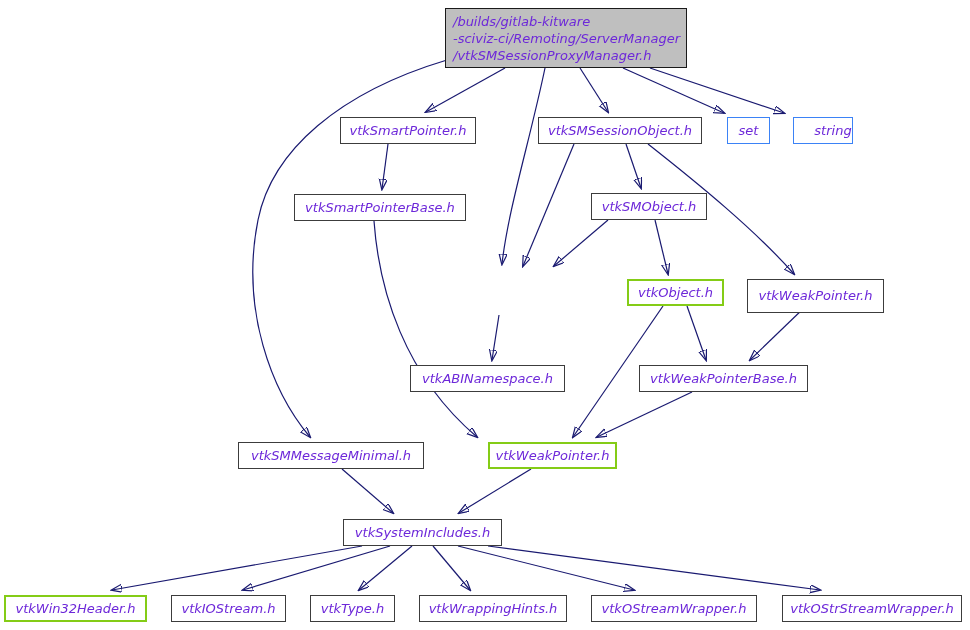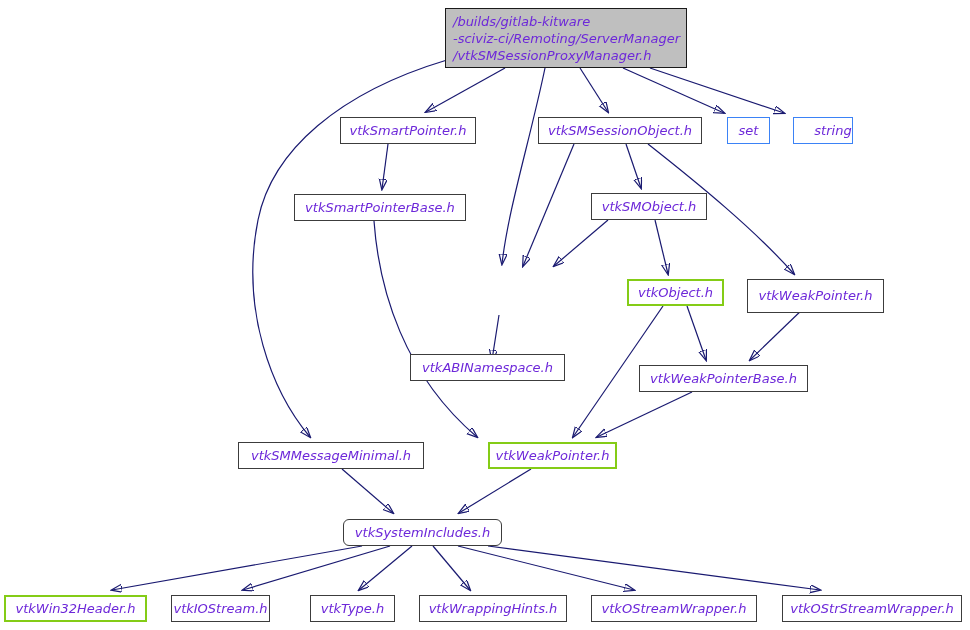--- a/index.html
+++ b/index.html
@@ -94,33 +94,33 @@
 
   <div class="node" style="left:294px;top:194px;width:172px;height:27px;">vtkSmartPointerBase.h</div>
 
   <div class="node" style="left:591px;top:193px;width:116px;height:27px;">vtkSMObject.h</div>
 
 
   <div class="node red" style="left:627px;top:279px;width:97px;height:27px;">vtkObject.h</div>
 
   <div class="node" style="left:747px;top:279px;width:137px;height:34px;">vtkWeakPointer.h</div>
 
-  <div class="node" style="left:410px;top:354px;width:155px;height:27px;">vtkABINamespace.h</div>
+  <div class="node" style="left:410px;top:365px;width:155px;height:27px;">vtkABINamespace.h</div>
 
   <div class="node" style="left:238px;top:442px;width:186px;height:27px;">vtkSMMessageMinimal.h</div>
 
   <div class="node" style="left:639px;top:365px;width:169px;height:27px;">vtkWeakPointerBase.h</div>
 
   <div class="node red" style="left:488px;top:442px;width:129px;height:27px;">vtkWeakPointer.h</div>
 
-  <div class="node" style="left:343px;top:519px;width:159px;height:27px;border-radius:6px;">vtkSystemIncludes.h</div>
+  <div class="node" style="left:343px;top:519px;width:159px;height:27px;">vtkSystemIncludes.h</div>
 
   <div class="node red" style="left:4px;top:595px;width:143px;height:27px;">vtkWin32Header.h</div>
 
-  <div class="node" style="left:171px;top:595px;width:99px;height:27px;">vtkIOStream.h</div>
+  <div class="node" style="left:171px;top:595px;width:115px;height:27px;">vtkIOStream.h</div>
 
   <div class="node" style="left:310px;top:595px;width:85px;height:27px;">vtkType.h</div>
 
   <div class="node" style="left:419px;top:595px;width:148px;height:27px;">vtkWrappingHints.h</div>
 
   <div class="node" style="left:591px;top:595px;width:166px;height:27px;">vtkOStreamWrapper.h</div>
 
   <div class="node" style="left:782px;top:595px;width:180px;height:27px;">vtkOStrStreamWrapper.h</div>
 
 </div>

